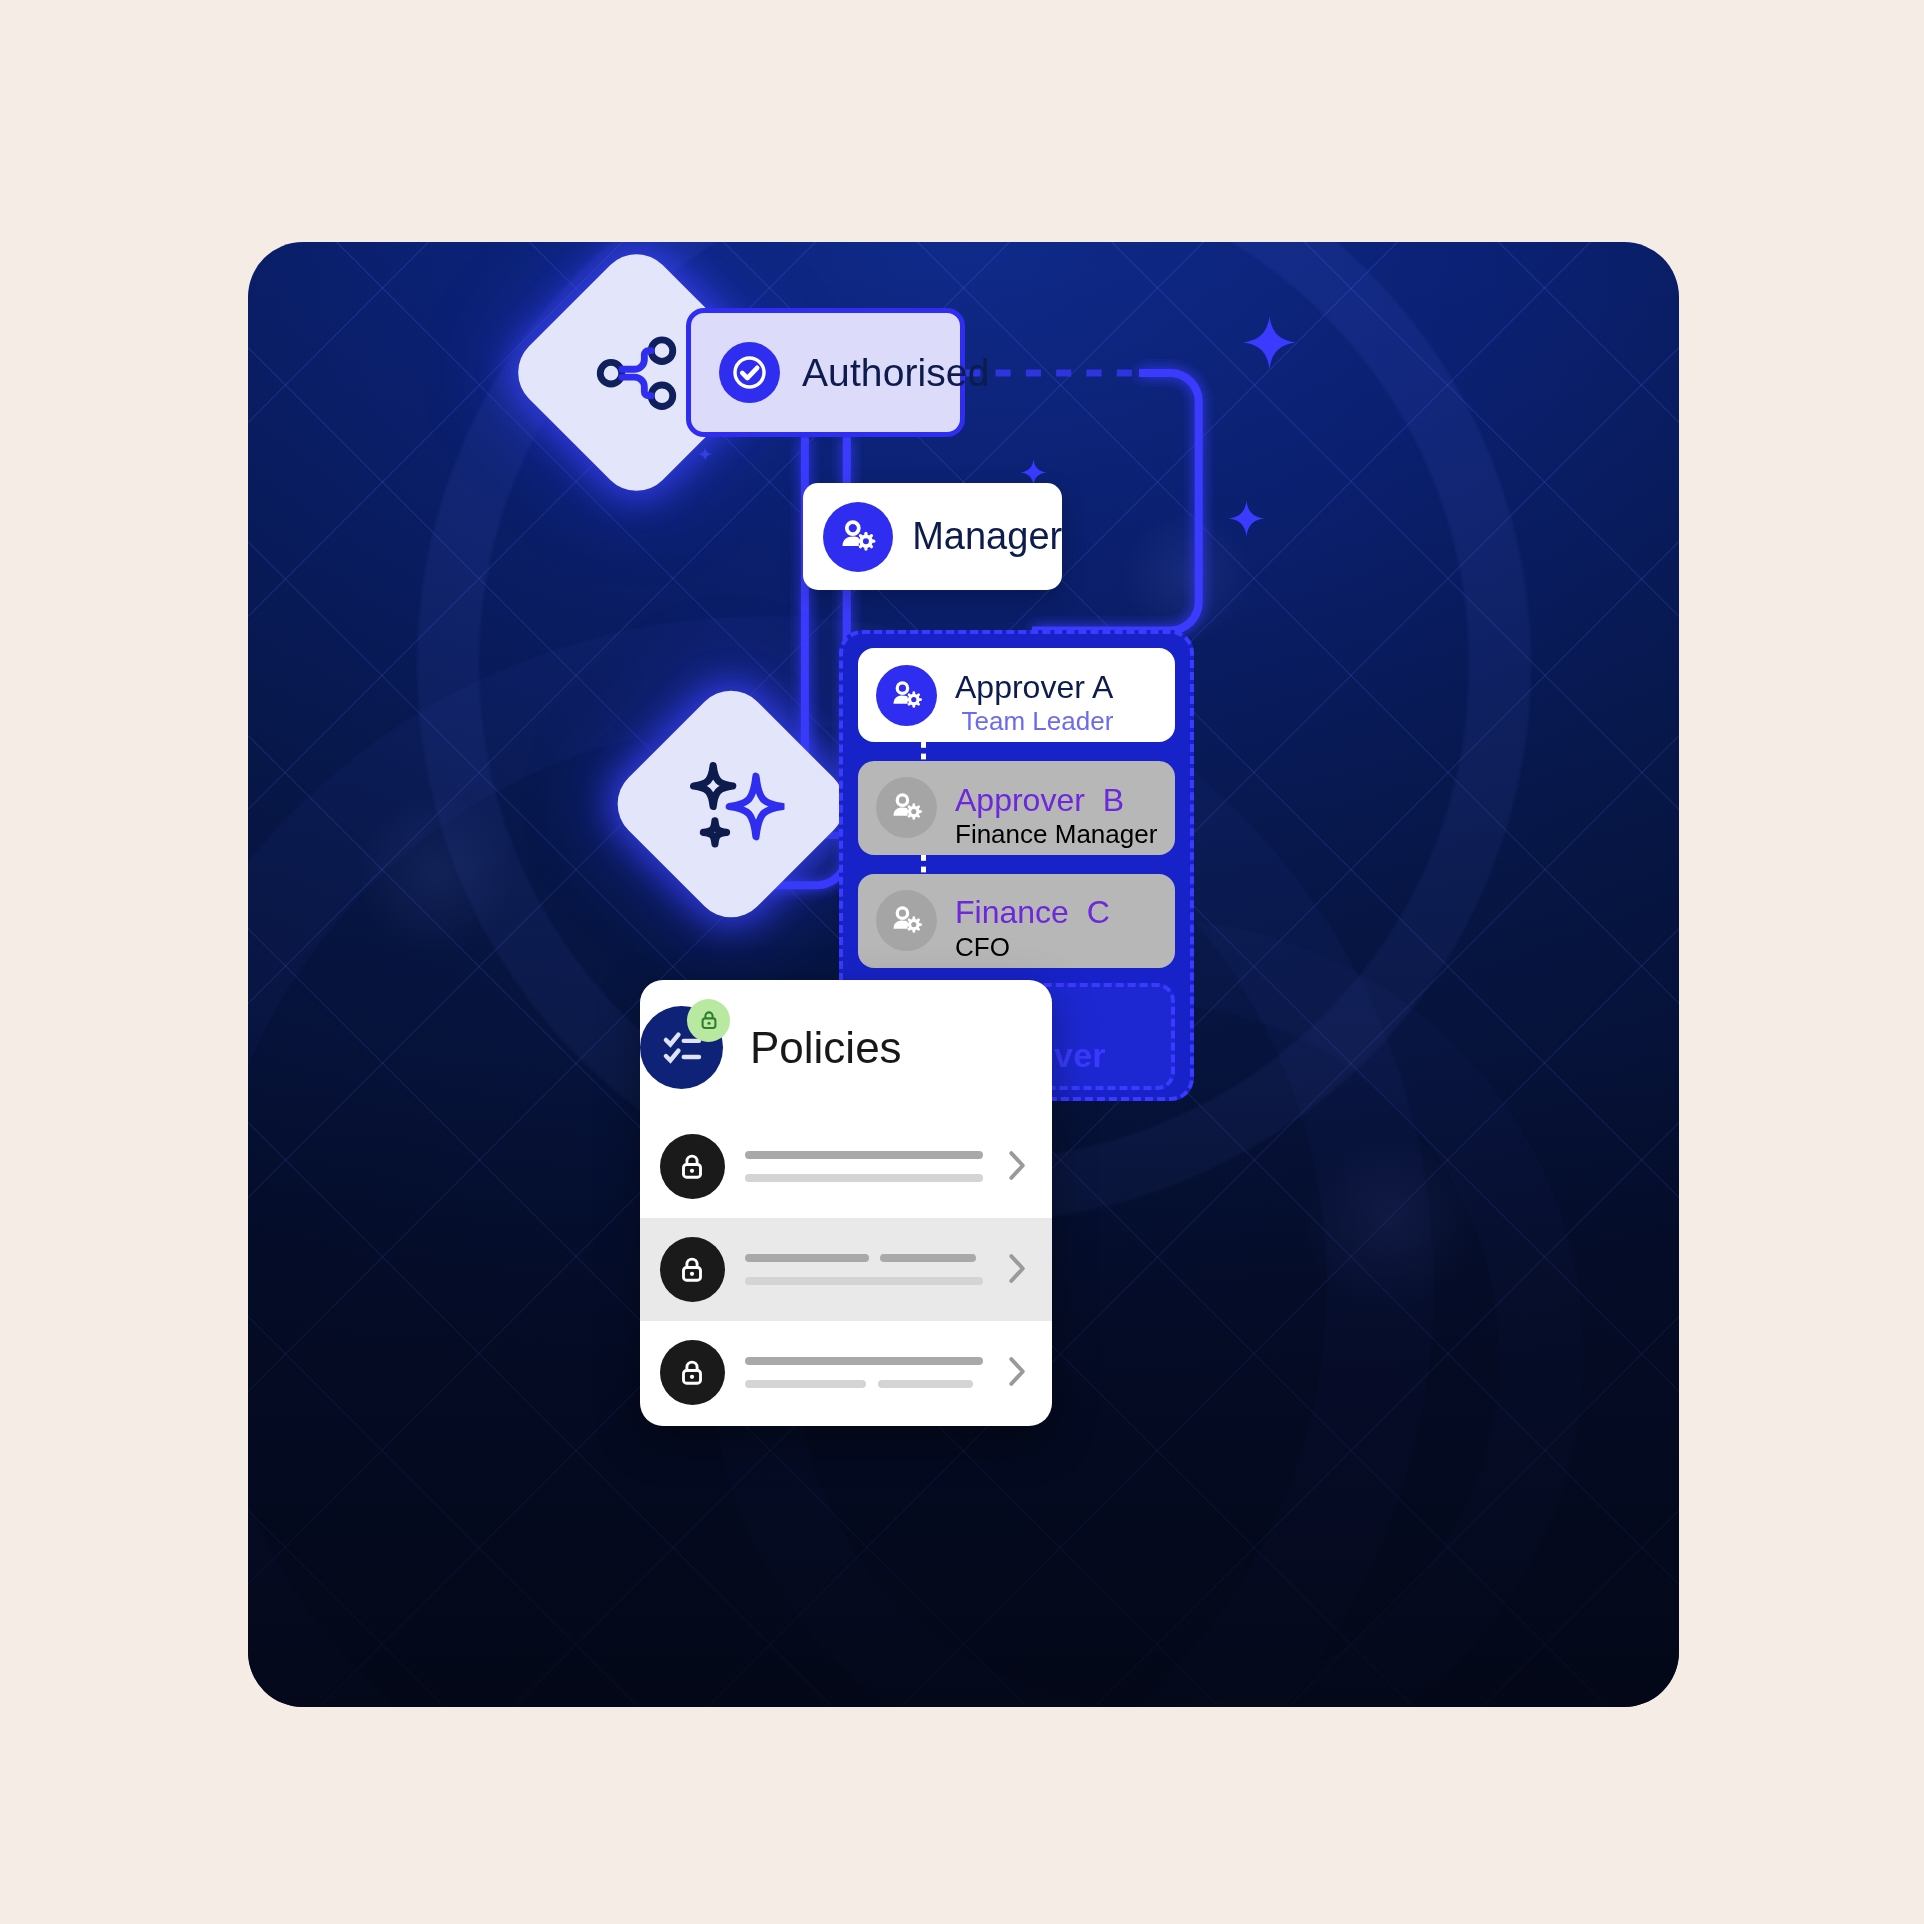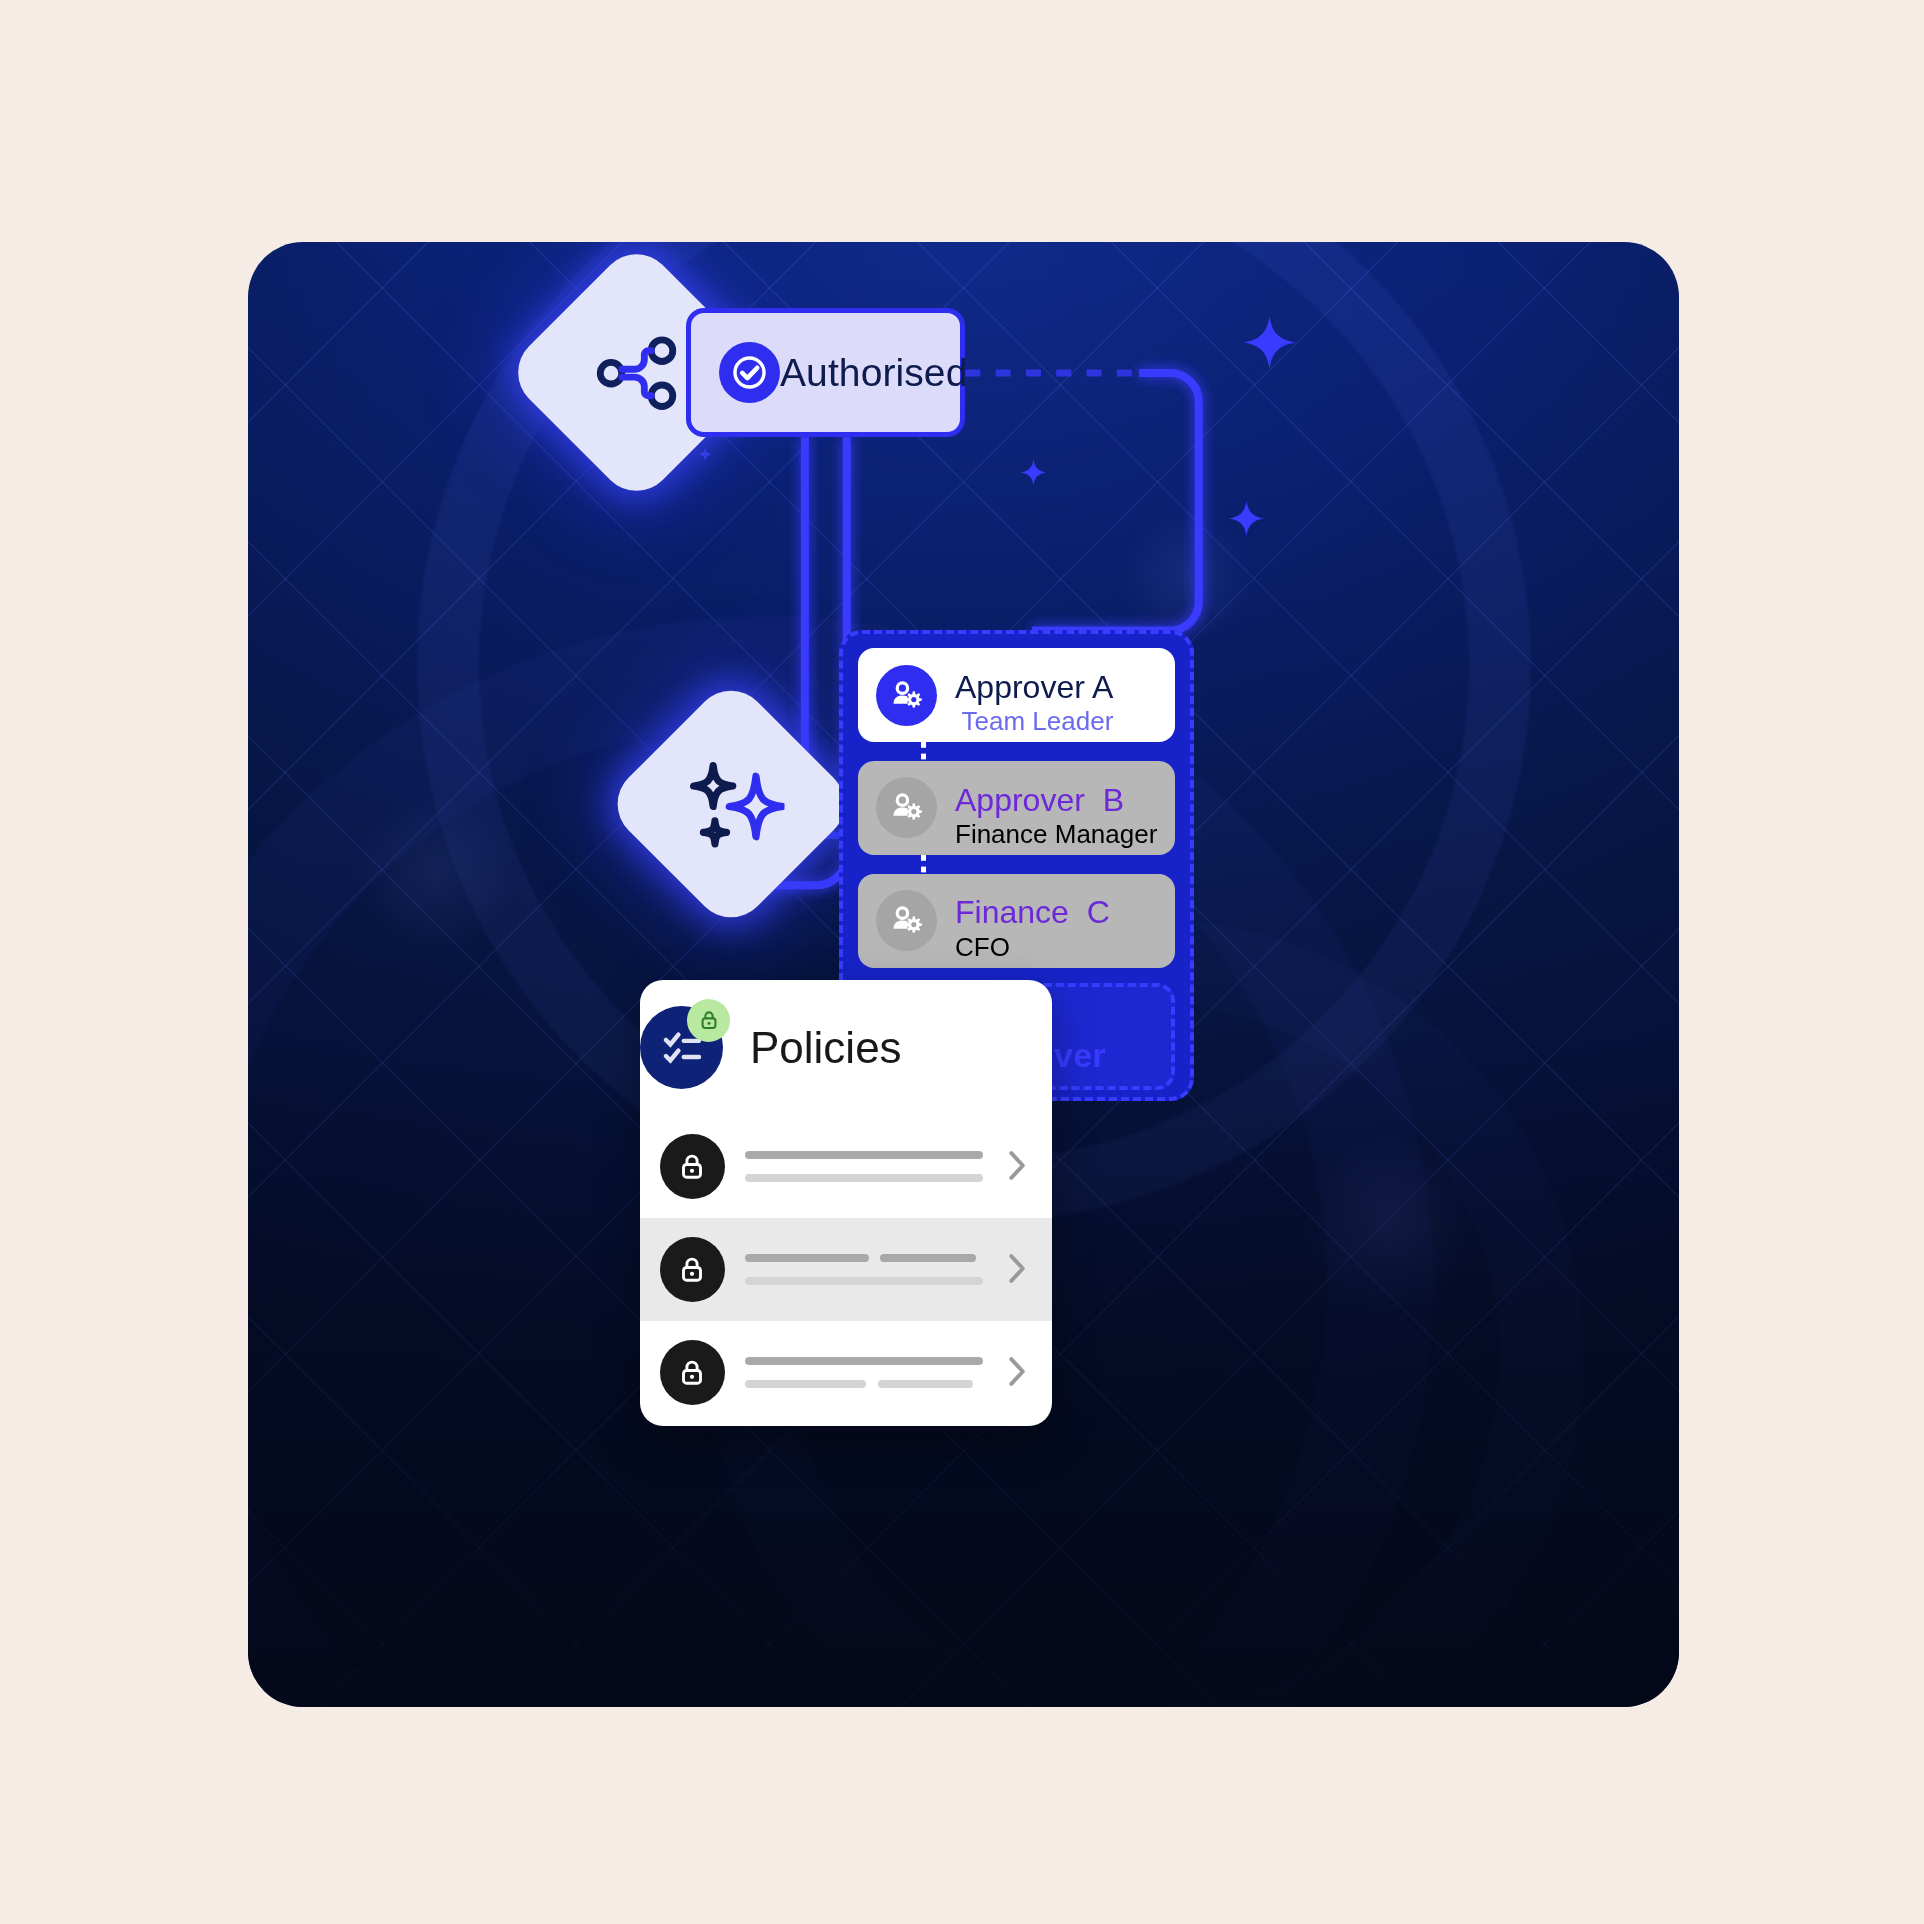--- a/index.html
+++ b/index.html
@@ -81,20 +81,21 @@
   
   .card-authorised {
     position: absolute;
     left: 438px; top: 66px;
     width: 279px; height: 129px;
     background: #dcdcfa;
     border: 5.3px solid #2e2df0;
     border-radius: 18px;
     display: flex; align-items: center;
     padding-left: 28px;
+    gap: 22px;
   }
   .card-authorised .label {
     font-size: 39px; color: #0e1b4d; letter-spacing: 0.1px;
   }
 
   .card-manager {
     position: absolute;
     left: 555px; top: 241px;
     width: 259px; height: 107px;
     background: #ffffff;
@@ -307,20 +308,40 @@
   <div class="card-authorised">
     <div class="icon-circle" style="width:61px;height:61px;background:#2e2df0;">
       <svg width="41" height="41" viewBox="0 0 48 48">
         <circle cx="24" cy="24" r="17" fill="none" stroke="#fff" stroke-width="4"></circle>
         <path d="M15.5 24.5 L21.5 30.5 L33 18.5" fill="none" stroke="#fff" stroke-width="5.4" stroke-linecap="round" stroke-linejoin="round"></path>
       </svg>
     </div>
     <span class="label">Authorised</span>
   </div>
 
+  <div class="card-manager">
+    <div class="icon-circle" style="width:70px;height:70px;background:#2e2df0;">
+      <svg width="45" height="45" viewBox="0 0 48 48">
+        <circle cx="19" cy="15" r="6.4" fill="none" stroke="#fff" stroke-width="4"></circle>
+        <path d="M8 34 C8 27 13 24 19 24 C21.4 24 23.6 24.4 25.4 25.3 L25.4 34 Z" fill="#fff"></path>
+        <circle cx="33" cy="29" r="5.2" fill="none" stroke="#fff" stroke-width="4"></circle>
+        <g stroke="#fff" stroke-width="3.4" stroke-linecap="round">
+          <path d="M33 20.6 L33 23"></path>
+            <path d="M33 35 L33 37.4"></path>
+          <path d="M24.6 29 L27 29"></path>
+            <path d="M39 29 L41.4 29"></path>
+          <path d="M27.1 23.1 L28.8 24.8"></path>
+            <path d="M37.2 33.2 L38.9 34.9"></path>
+          <path d="M38.9 23.1 L37.2 24.8"></path>
+            <path d="M28.8 33.2 L27.1 34.9"></path>
+        </g>
+      </svg>
+    </div>
+    <span class="label">Manager</span>
+  </div>
 
   <div class="approver-panel">
 
     <div class="approver-row active">
       <div class="icon-circle" style="width:61px;height:61px;background:#2e2df0;">
         <svg width="39" height="39" viewBox="0 0 48 48">
           <circle cx="19" cy="15" r="6.4" fill="none" stroke="#fff" stroke-width="4"></circle>
           <path d="M8 34 C8 27 13 24 19 24 C21.4 24 23.6 24.4 25.4 25.3 L25.4 34 Z" fill="#fff"></path>
           <circle cx="33" cy="29" r="5.2" fill="none" stroke="#fff" stroke-width="4"></circle>
           <g stroke="#fff" stroke-width="3.4" stroke-linecap="round">

